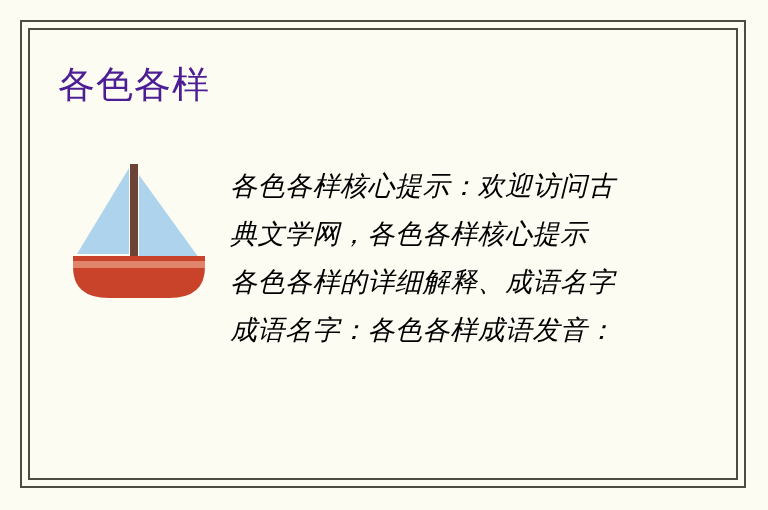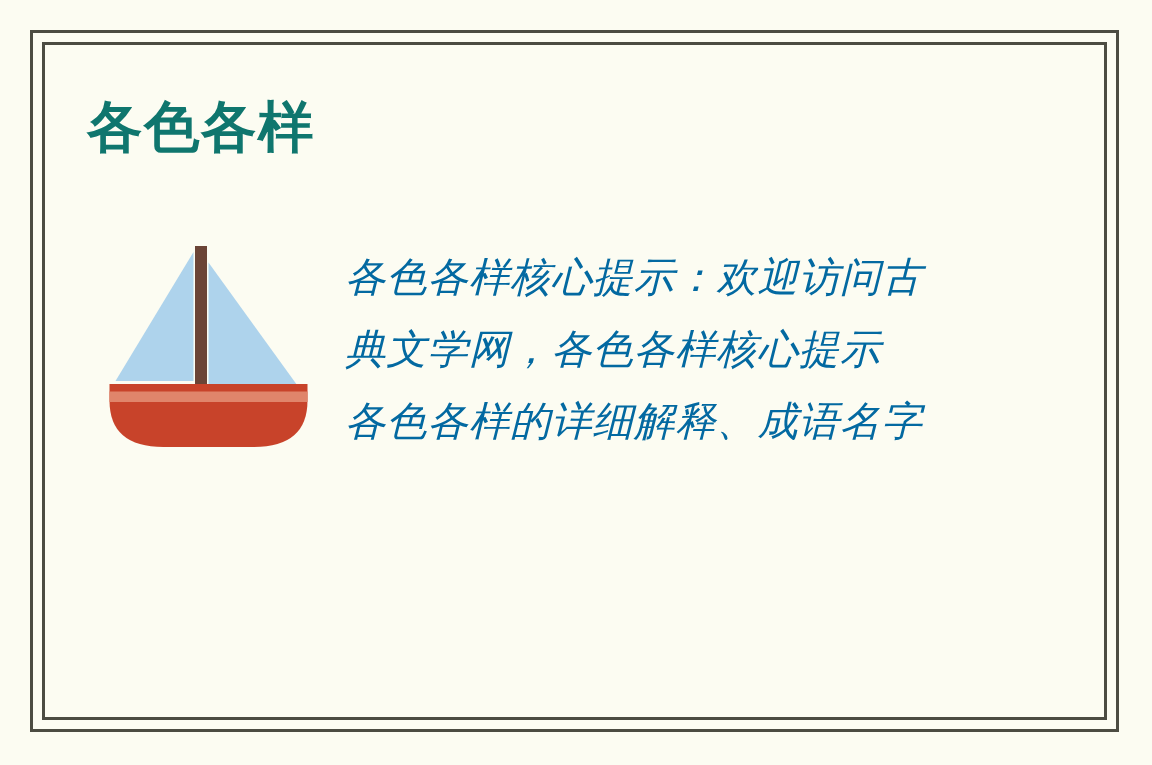--- a/index.html
+++ b/index.html
@@ -43,23 +43,23 @@
     pointer-events: none;
   }
 
   
   .page-title {
     position: absolute;
     left: 58px;
     top: 62px;
     font-size: 37px;
     line-height: 46px;
-    color: #0f766e;
+    color: #4c1d95;
     letter-spacing: 1px;
-    font-weight: 700;
+    font-weight: 400;
     white-space: nowrap;
     font-family: "Liberation Sans", sans-serif;
   }
 
   
   .content {
     position: absolute;
     left: 58px;
     top: 150px;
     width: 620px;
@@ -85,21 +85,21 @@
     position: absolute;
     left: 172px;
     top: 12px;
     width: 428px;
   }
   .article-line {
     font-family: "DejaVu Serif", "Liberation Serif", serif;
     font-style: italic;
     font-size: 27px;
     line-height: 48px;
-    color: #0369a1;
+    color: #000000;
     letter-spacing: 0.5px;
     white-space: nowrap;
   }
 </style>
 </head>
 <body>
 
 <div id="page">
 
   <div class="frame-outer"></div>
@@ -121,16 +121,17 @@
         <path d="M5,101 L137,101 L137,112 Q137,143 101,143 L41,143 Q5,143 5,112 Z" fill="#C8432A"></path>
 
         <rect x="5" y="106" width="132" height="7" fill="#E0856B"></rect>
       </svg>
     </div>
 
     <div class="article-body">
       <div class="article-line">各色各样核心提示：欢迎访问古</div>
       <div class="article-line">典文学网，各色各样核心提示</div>
       <div class="article-line">各色各样的详细解释、成语名字</div>
+      <div class="article-line">成语名字：各色各样成语发音：</div>
     </div>
 
   </div>
 </div>
 
 </body></html>

